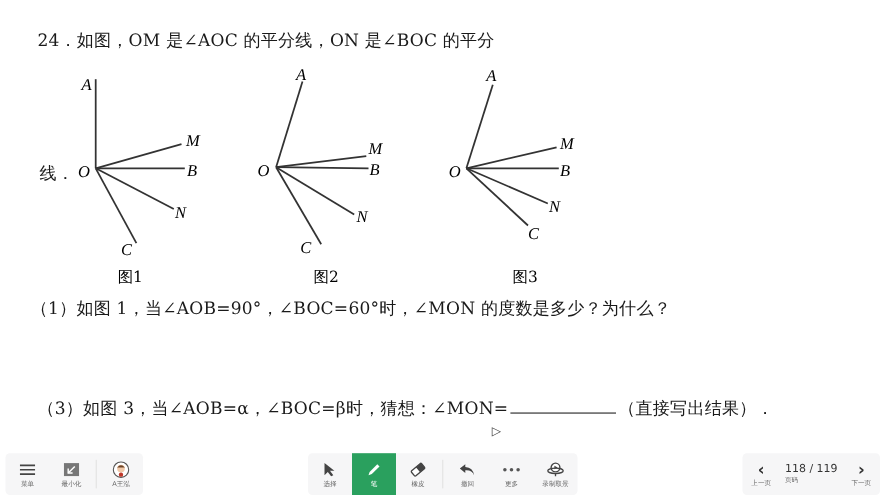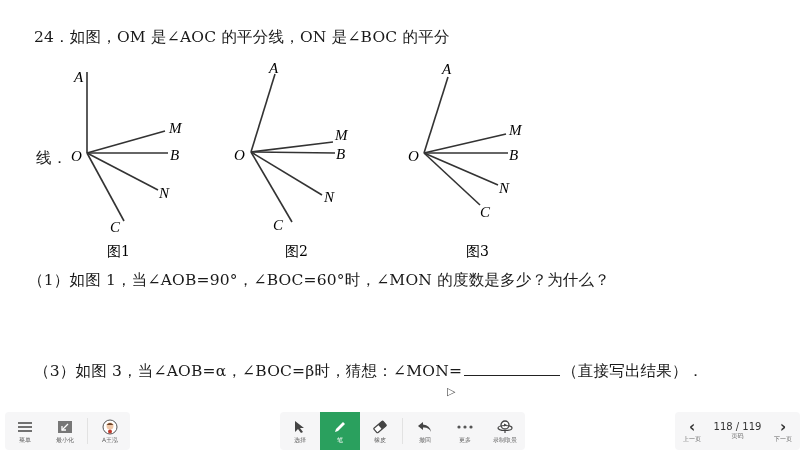--- a/index.html
+++ b/index.html
@@ -33,21 +33,21 @@
   .tb-center { left: 280px; width: 245px; }
   .tb-right { left: 675px; width: 125px; }
   .tb-btn {
     display: flex; flex-direction: column; align-items: center; justify-content: center;
     width: 40px; font-size: 6px; color: #666; cursor: pointer;
   }
   .tb-btn .ic { height: 18px; display: flex; align-items: center; justify-content: center; }
   .tb-btn.active { background: #2aa05e; color: #fff; }
   .sep { width: 1px; background: #e2e2e2; margin: 6px 2px; }
   .pager { display: flex; align-items: center; justify-content: space-between; width: 100%; padding: 0 8px; box-sizing: border-box; }
-  .pager .num { font-size: 10px; color: #333; text-align: center; }
+  .pager .num { font-size: 10px; color: #333; }
   .pager .num small { display: block; font-size: 6px; color: #666; }
   .nav-btn { display: flex; flex-direction: column; align-items: center; font-size: 6px; color: #666; cursor: pointer; }
   .nav-btn .arrow { font-size: 15px; color: #333; line-height: 16px; font-weight: bold; }
 </style>
 </head>
 <body>
 
 <div class="page">
   <div class="line q-title">24．如图，OM 是∠AOC 的平分线，ON 是∠BOC 的平分</div>
   <div class="line xian">线．</div>

